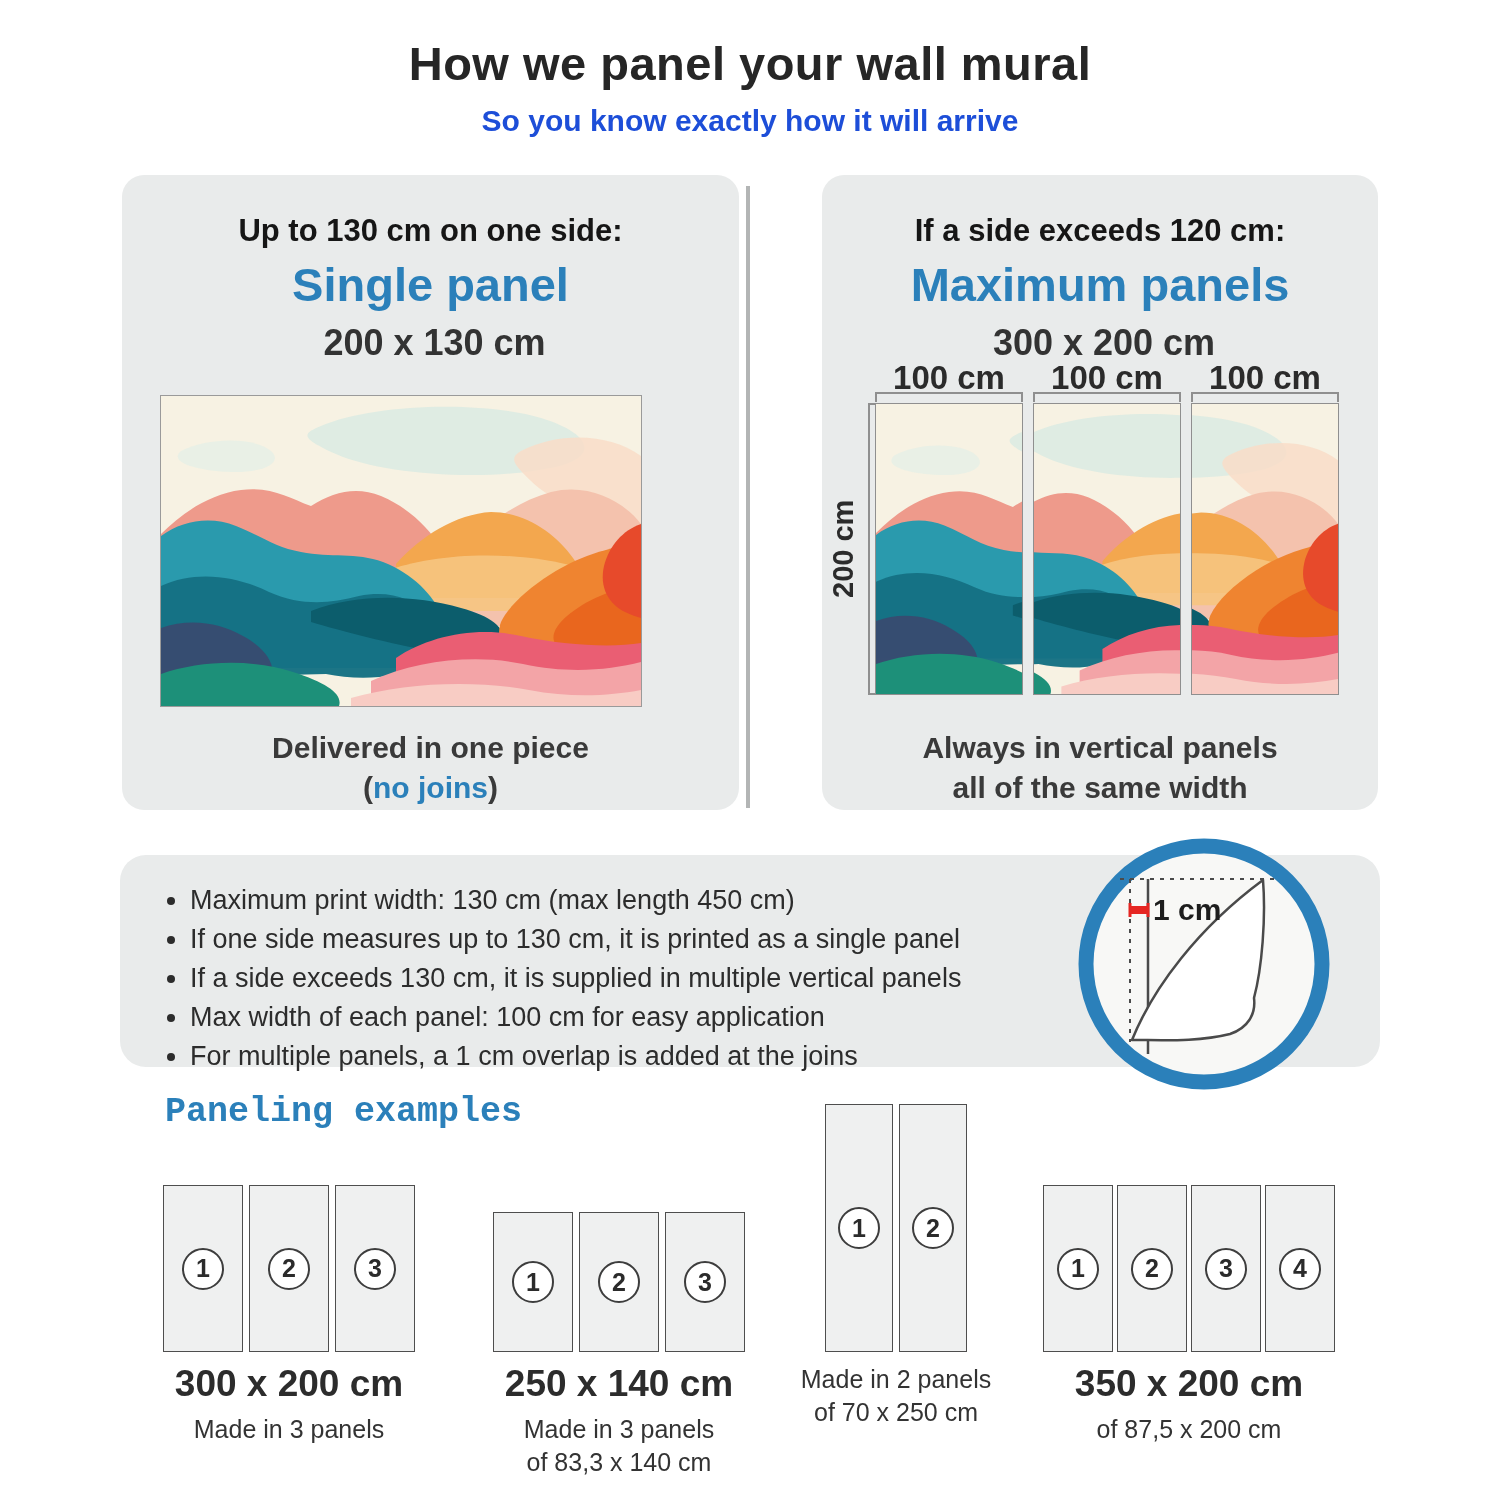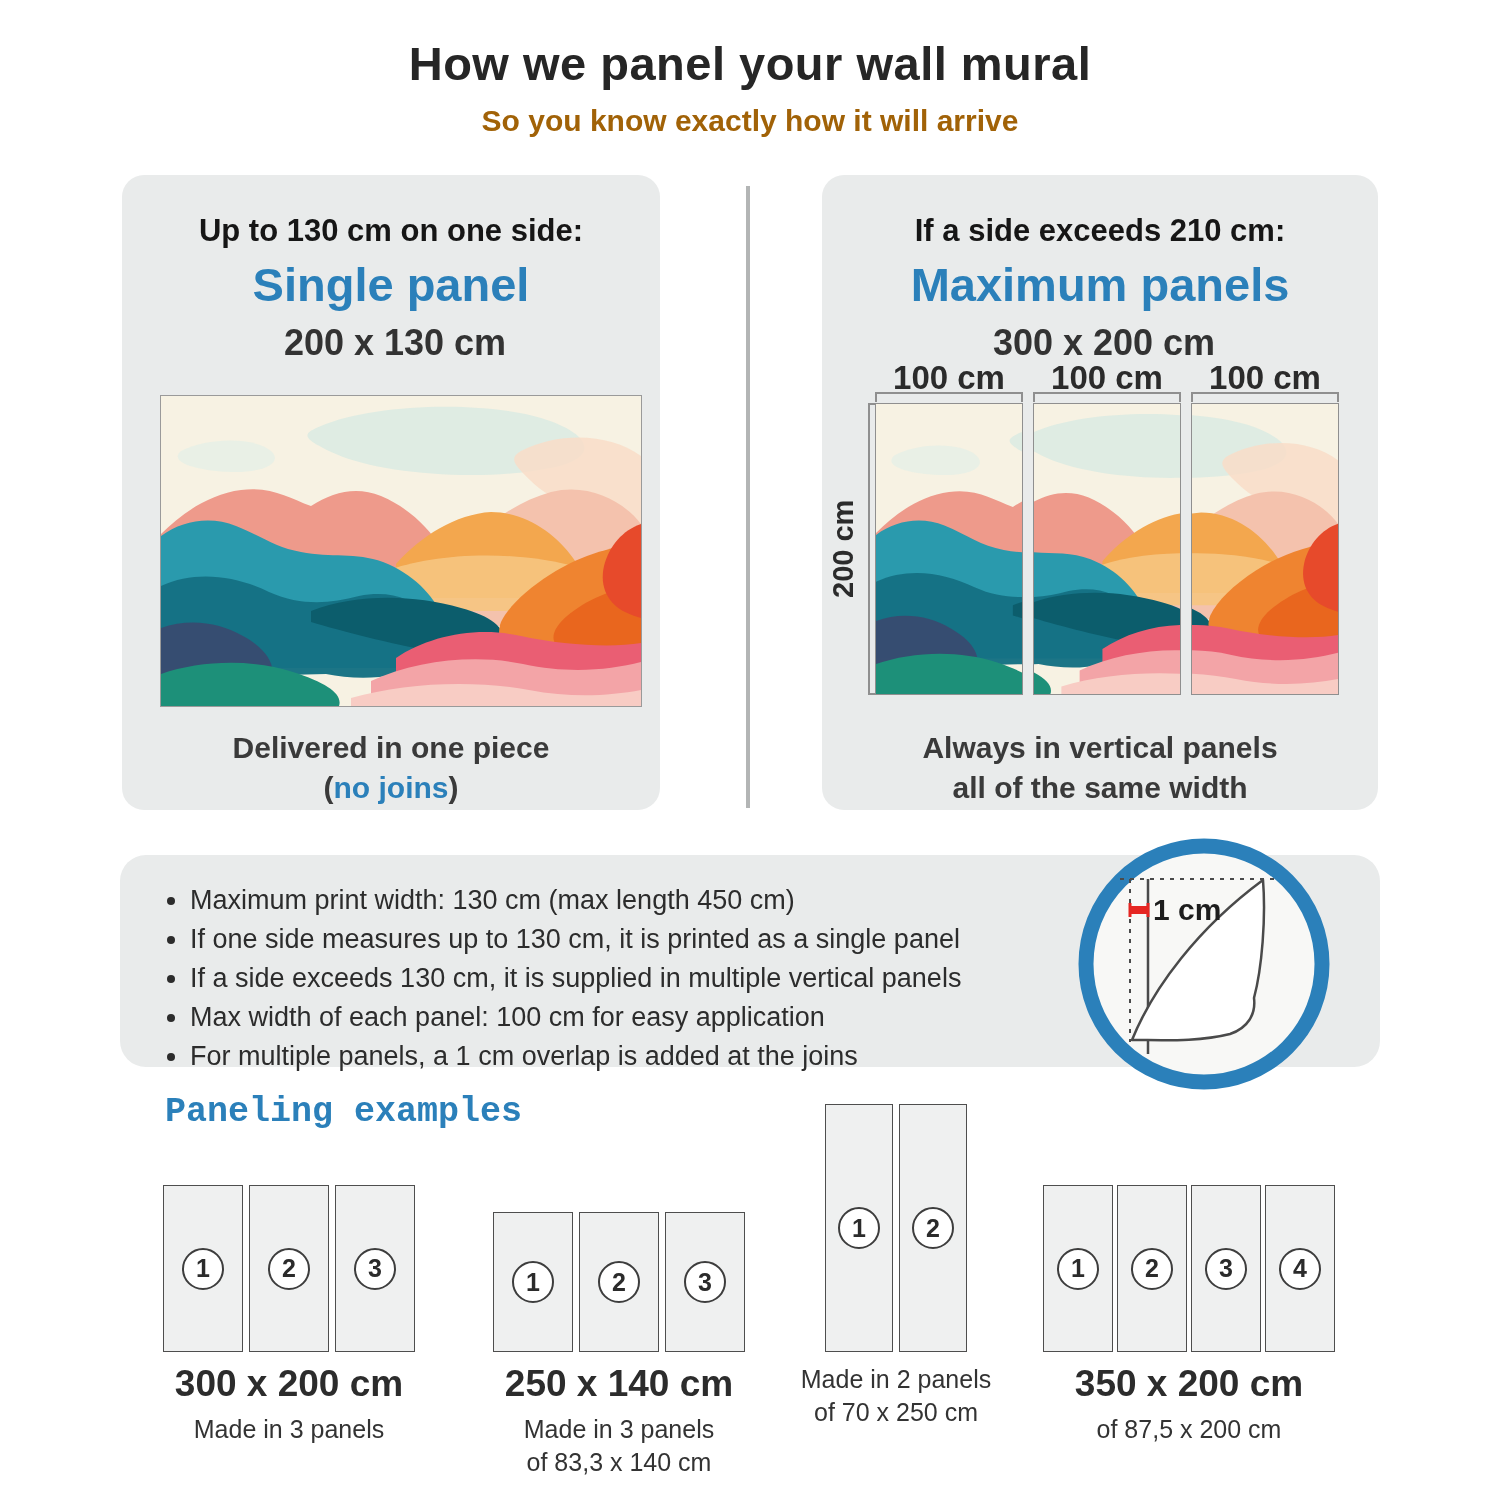--- a/index.html
+++ b/index.html
@@ -1,25 +1,25 @@
 <!DOCTYPE html>
 <html><head>
 <meta charset="utf-8">
 <style>
   html,body{margin:0;padding:0;background:#fff;}
   .canvas{position:relative;width:1500px;height:1500px;background:#ffffff;overflow:hidden;
           font-family:"Liberation Sans","DejaVu Sans",sans-serif;color:#2c2c2c;}
   .title{position:absolute;top:36px;left:0;width:100%;margin:0;text-align:center;
          font-size:47px;font-weight:bold;color:#262626;letter-spacing:.5px;}
   .subtitle{position:absolute;top:104px;left:0;width:100%;text-align:center;
-         font-size:30px;font-weight:bold;color:#a16207;}
+         font-size:30px;font-weight:bold;color:#1d4ed8;}
 
   
   .card{position:absolute;top:175px;height:635px;background:#e9ebeb;border-radius:22px;}
-  .card-left{left:122px;width:538px;}
+  .card-left{left:122px;width:617px;}
   .card-right{left:822px;width:556px;}
   .divider{position:absolute;left:746px;top:186px;width:4px;height:622px;background:#b3b5b5;}
   .eyebrow{margin:38px 0 0 0;text-align:center;font-size:31px;font-weight:bold;color:#161616;}
   .card-title{text-align:center;font-size:47px;font-weight:bold;color:#2b80ba;margin-top:8px;}
   .card-size{text-align:center;font-size:36px;font-weight:bold;color:#333;margin-top:10px;padding-left:8px;}
 
   .mural-frame{position:absolute;left:38px;top:220px;width:482px;height:312px;
                border:1px solid #9a9a9a;box-sizing:border-box;background:#f7f2e3;}
   .mural-frame svg{display:block;}
 
@@ -115,21 +115,21 @@
           <use href="#mural-art"></use>
         </svg>
     </div>
     <div class="cap cap1">Delivered in one piece</div>
     <div class="cap cap2"><span>(</span><span class="blue">no joins</span><span>)</span></div>
   </section>
 
   <div class="divider"></div>
 
   <section class="card card-right">
-    <div class="eyebrow">If a side exceeds 210 cm:</div>
+    <div class="eyebrow">If a side exceeds 120 cm:</div>
     <div class="card-title">Maximum panels</div>
     <div class="card-size">300 x 200 cm</div>
 
     <div class="wlabel" style="left:53px">100 cm</div>
     <div class="wlabel" style="left:211px">100 cm</div>
     <div class="wlabel" style="left:369px">100 cm</div>
     <div class="bracket-h" style="left:53px"></div>
     <div class="bracket-h" style="left:211px"></div>
     <div class="bracket-h" style="left:369px"></div>
     <div class="bracket-v"></div>

